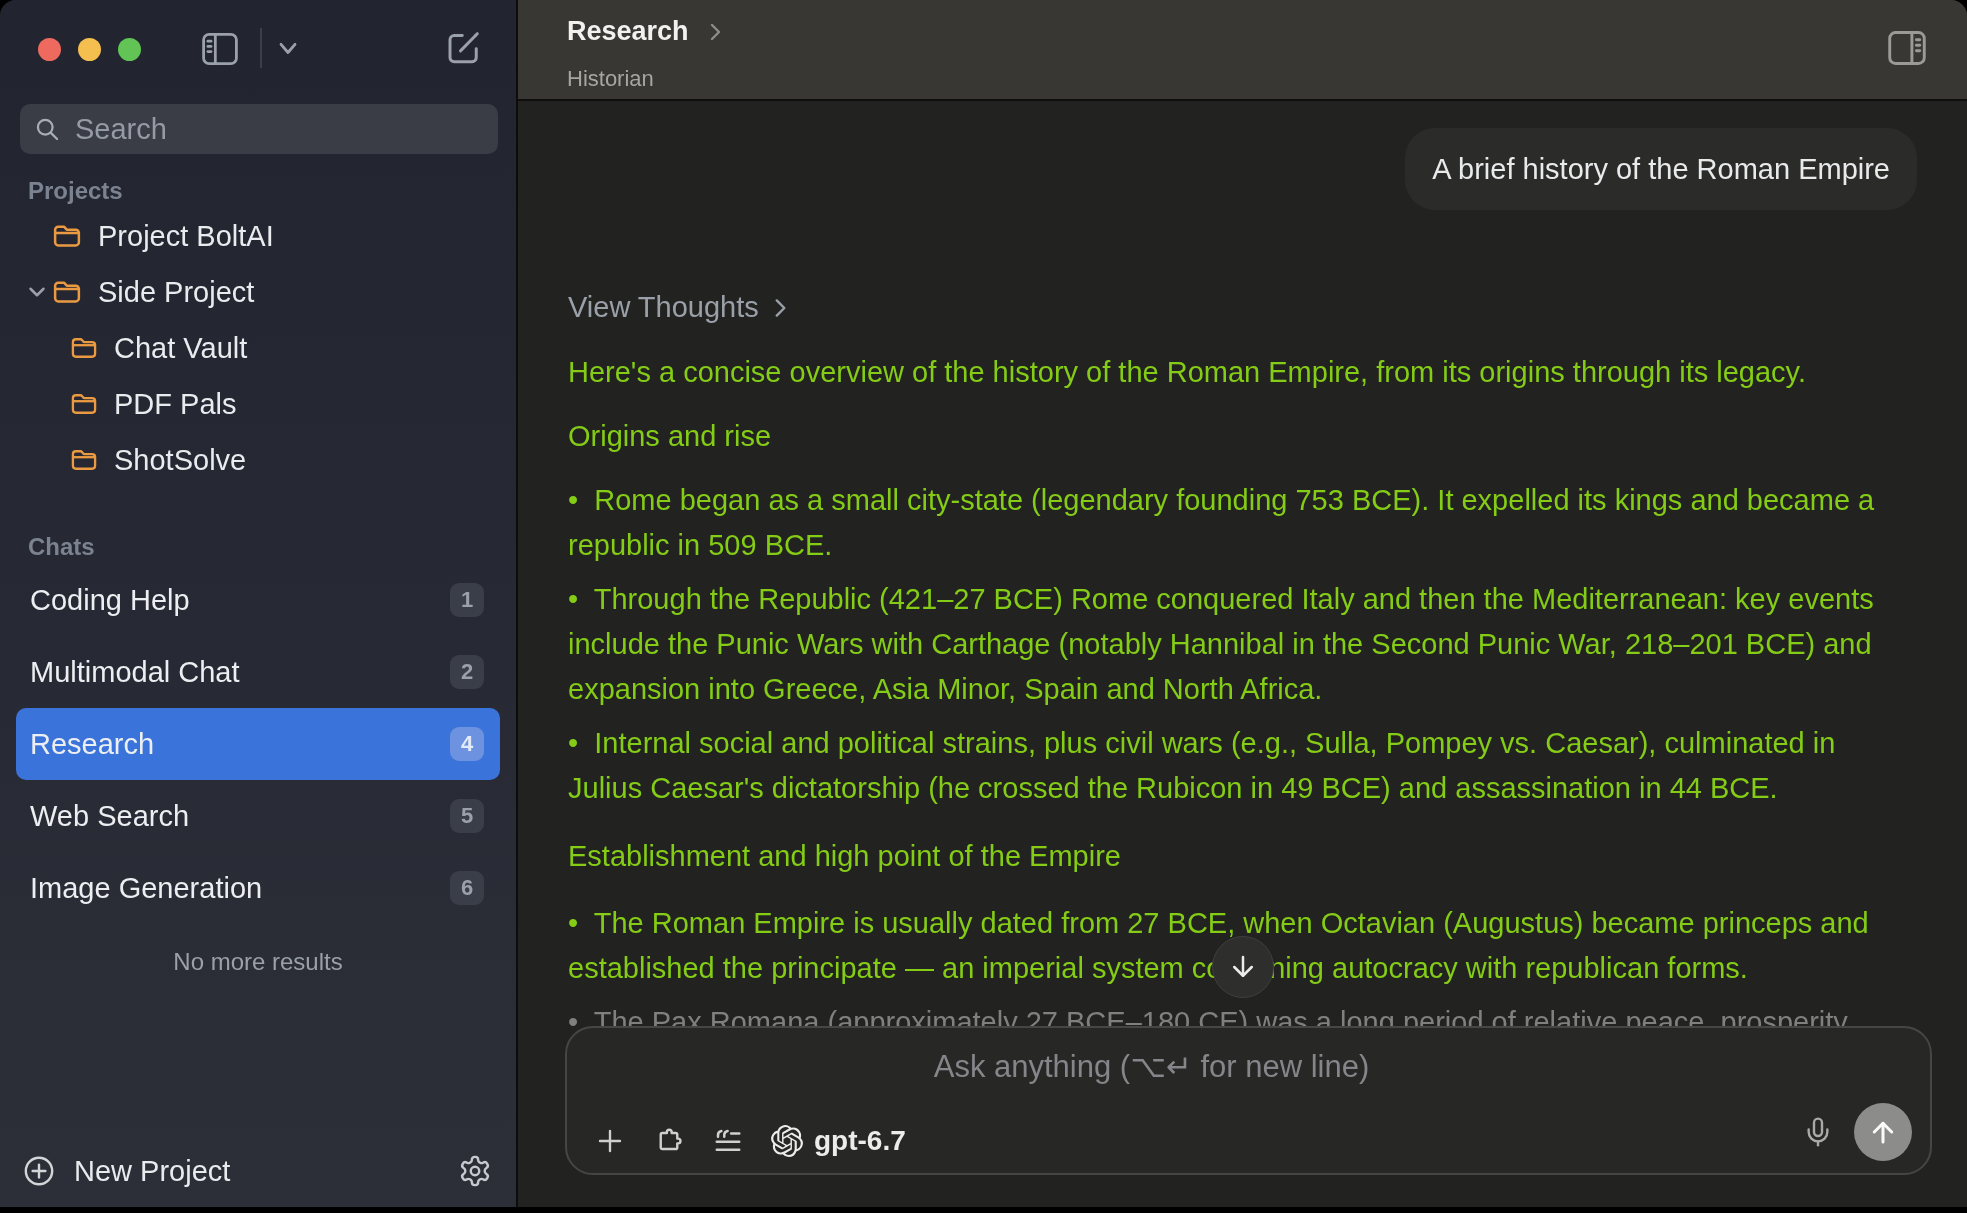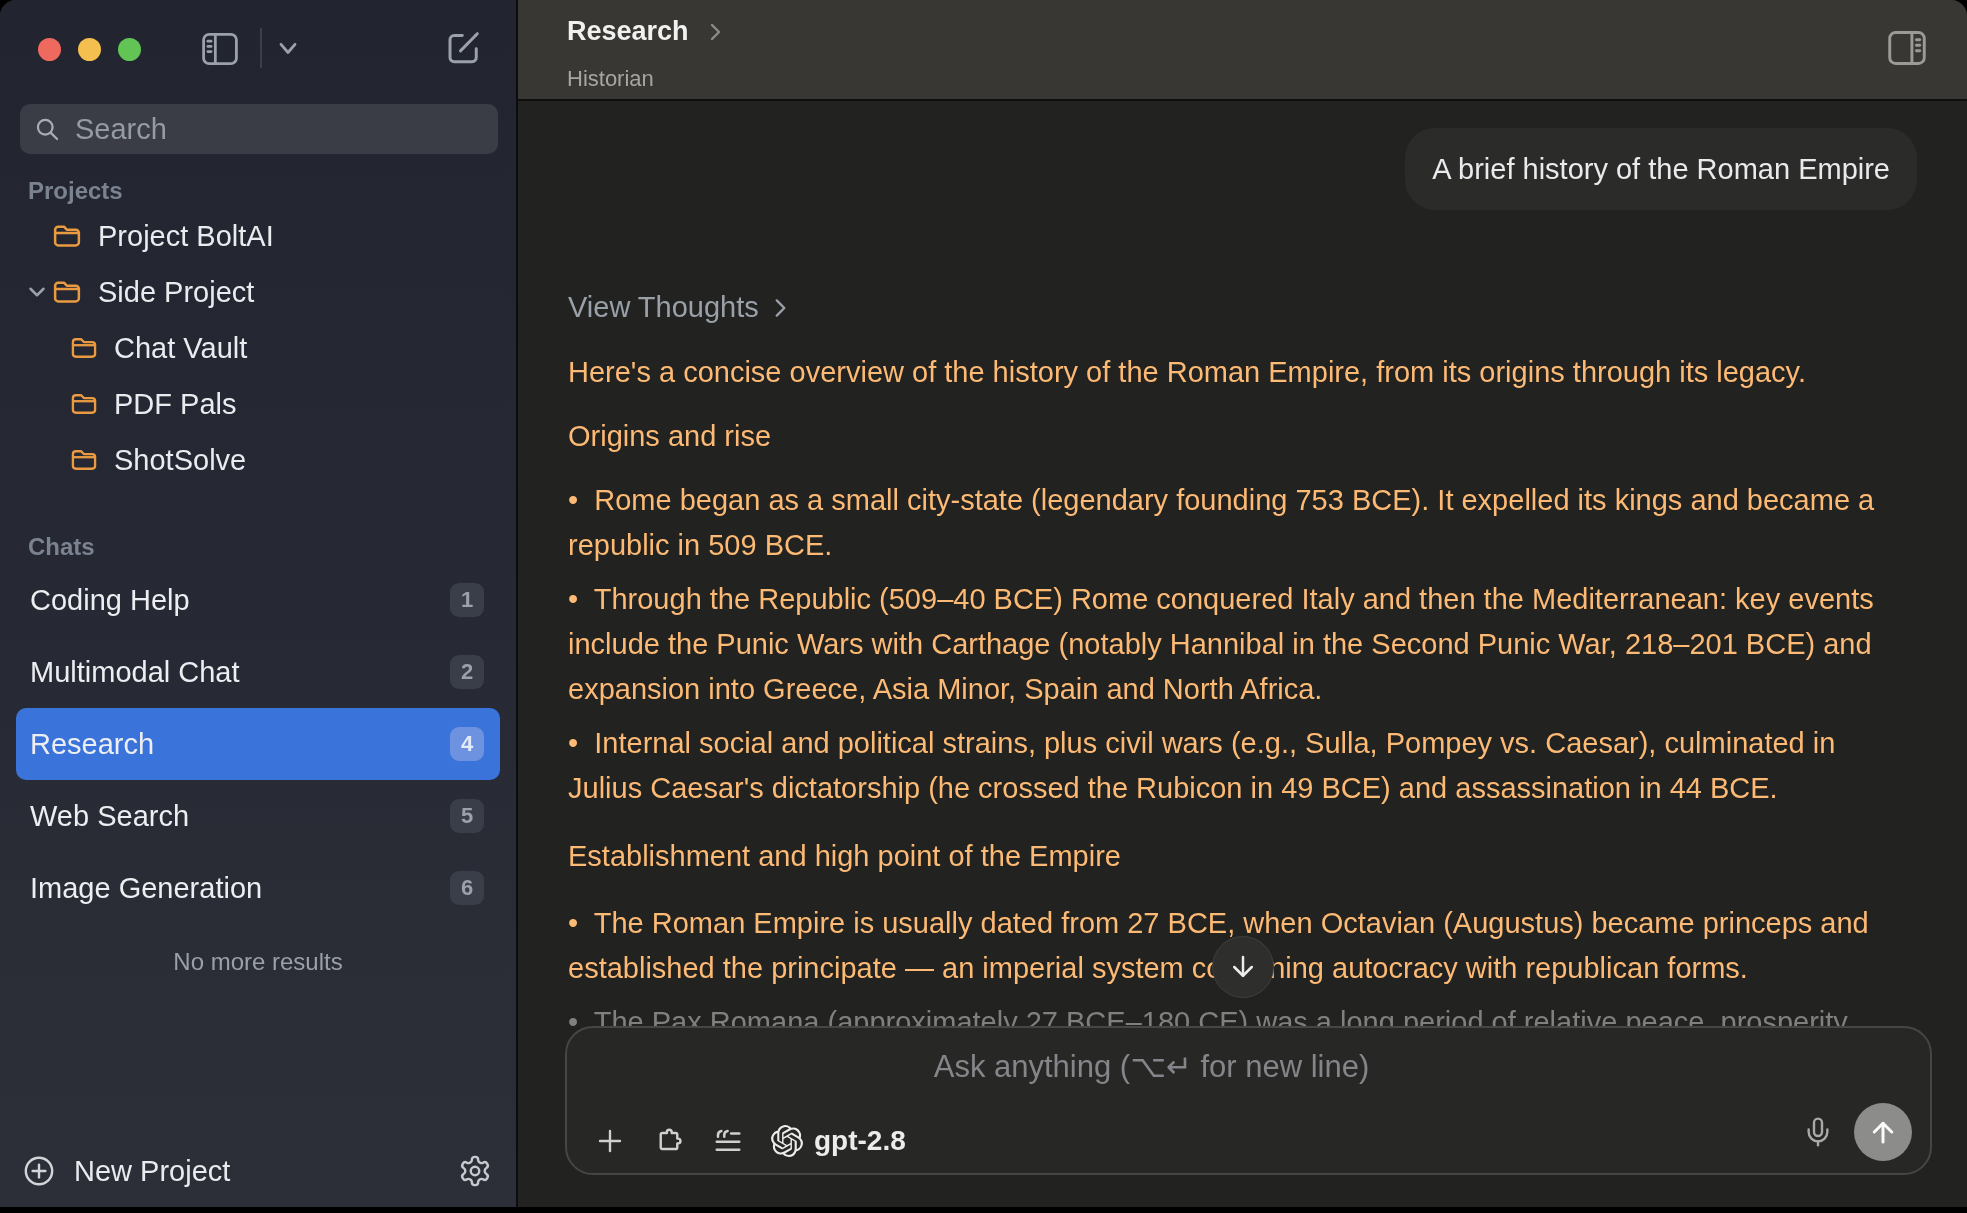--- a/index.html
+++ b/index.html
@@ -51,21 +51,21 @@
   .m-title{font-size:27px;font-weight:bold;color:#f1f1ef;}
   .m-title-row svg{color:#8d8d8b;}
   .m-subtitle{margin-top:19px;font-size:22px;color:#a5a5a2;}
   .panel-right-btn{position:absolute;right:37px;top:28px;color:#9a9a97;}
   .chat-content{position:absolute;left:0;right:0;top:103px;bottom:0;padding:0 50px;
     box-sizing:border-box;display:flex;flex-direction:column;overflow:hidden;}
   .bubble{align-self:flex-end;margin-top:25px;height:82px;line-height:82px;padding:0 27px;
     border-radius:30px;background:#2b2b2a;color:#e9eaec;font-size:29px;white-space:nowrap;}
   .thoughts{margin-top:75px;display:flex;align-items:center;gap:8px;color:#99a0a8;
     font-size:29px;line-height:45px;}
-  .para{margin:0;font-size:29px;line-height:45px;color:#fdba74;white-space:pre-wrap;}
+  .para{margin:0;font-size:29px;line-height:45px;color:#84cc16;white-space:pre-wrap;}
   .mt-p1{margin-top:20px;}.mt-h1{margin-top:19px;}.mt-b1{margin-top:19px;}
   .mt-b2{margin-top:9px;}.mt-b3{margin-top:9px;}.mt-h2{margin-top:23px;}.mt-b4{margin-top:22px;}
   .para.faded{margin-top:9px;color:#9b9b99;opacity:.78;}
   .scroll-down{position:absolute;left:694px;top:936px;width:60px;height:60px;border-radius:50%;
     background:#2e2e2d;border:1px solid #3f3f3e;color:#ecedeb;display:flex;align-items:center;
     justify-content:center;z-index:3;}
   .composer{position:absolute;left:47px;right:35px;top:1026px;height:149px;background:#272726;
     border:2px solid #464644;border-radius:28px;box-sizing:border-box;z-index:5;}
   .composer textarea{position:absolute;left:26px;top:18px;right:220px;height:56px;background:transparent;
     border:none;outline:none;resize:none;font-family:inherit;font-size:31px;color:#e8e8e6;text-align:center;}
@@ -254,21 +254,21 @@
       <div class="thoughts">
         <span>View Thoughts</span>
         <svg width="26" height="26" viewBox="0 0 24 24" fill="none" stroke="currentColor" stroke-width="2.2" stroke-linecap="round" stroke-linejoin="round">
           <polyline points="9,5 16,12 9,19"></polyline>
         </svg>
       </div>
 
       <p class="para mt-p1">Here's a concise overview of the history of the Roman Empire, from its origins through its legacy.</p>
       <p class="para mt-h1">Origins and rise</p>
       <p class="para mt-b1">•  Rome began as a small city-state (legendary founding 753 BCE). It expelled its kings and became a republic in 509 BCE.</p>
-      <p class="para mt-b2">•  Through the Republic (509–40 BCE) Rome conquered Italy and then the Mediterranean: key events include the Punic Wars with Carthage (notably Hannibal in the Second Punic War, 218–201 BCE) and expansion into Greece, Asia Minor, Spain and North Africa.</p>
+      <p class="para mt-b2">•  Through the Republic (421–27 BCE) Rome conquered Italy and then the Mediterranean: key events include the Punic Wars with Carthage (notably Hannibal in the Second Punic War, 218–201 BCE) and expansion into Greece, Asia Minor, Spain and North Africa.</p>
       <p class="para mt-b3">•  Internal social and political strains, plus civil wars (e.g., Sulla, Pompey vs. Caesar), culminated in Julius Caesar's dictatorship (he crossed the Rubicon in 49 BCE) and assassination in 44 BCE.</p>
       <p class="para mt-h2">Establishment and high point of the Empire</p>
       <p class="para mt-b4">•  The Roman Empire is usually dated from 27 BCE, when Octavian (Augustus) became princeps and established the principate — an imperial system combining autocracy with republican forms.</p>
       <p class="para faded">•  The Pax Romana (approximately 27 BCE–180 CE) was a long period of relative peace, prosperity</p>
     </div>
 
     <div class="scroll-down">
       <svg width="30" height="30" viewBox="0 0 24 24" fill="none" stroke="currentColor" stroke-width="2" stroke-linecap="round" stroke-linejoin="round">
         <line x1="12" y1="4" x2="12" y2="19"></line>
           <polyline points="5,12 12,19 19,12"></polyline>
@@ -295,21 +295,21 @@
             <path d="M9 8.5V7.2C9 5.4 10.2 4.3 11.7 4" fill="none"></path>
             <line x1="14.5" y1="6" x2="21" y2="6"></line>
             <line x1="3" y1="12.5" x2="21" y2="12.5"></line>
             <line x1="3" y1="19" x2="21" y2="19"></line>
           </svg>
         </span>
         <span class="model-chip">
           <svg width="32" height="32" viewBox="0 0 24 24" fill="currentColor">
             <path d="M22.2819 9.8211a5.9847 5.9847 0 0 0-.5157-4.9108 6.0462 6.0462 0 0 0-6.5098-2.9A6.0651 6.0651 0 0 0 4.9807 4.1818a5.9847 5.9847 0 0 0-3.9977 2.9 6.0462 6.0462 0 0 0 .7427 7.0966 5.98 5.98 0 0 0 .511 4.9107 6.051 6.051 0 0 0 6.5146 2.9001A5.9847 5.9847 0 0 0 13.2599 24a6.0557 6.0557 0 0 0 5.7718-4.2058 5.9894 5.9894 0 0 0 3.9977-2.9001 6.0557 6.0557 0 0 0-.7475-7.073zm-9.022 12.6081a4.4755 4.4755 0 0 1-2.8764-1.0408l.1419-.0804 4.7783-2.7582a.7948.7948 0 0 0 .3927-.6813v-6.7369l2.02 1.1686a.071.071 0 0 1 .038.0615v5.5826a4.504 4.504 0 0 1-4.4945 4.4849zm-9.6607-4.1254a4.4708 4.4708 0 0 1-.5346-3.0137l.142.0852 4.783 2.7582a.7712.7712 0 0 0 .7806 0l5.8428-3.3685v2.3324a.0804.0804 0 0 1-.0332.0615L9.74 19.9502a4.4992 4.4992 0 0 1-6.1408-1.6464zM2.3408 7.8956a4.485 4.485 0 0 1 2.3655-1.9728V11.6a.7664.7664 0 0 0 .3879.6765l5.8144 3.3543-2.0201 1.1685a.0757.0757 0 0 1-.071 0l-4.8303-2.7865A4.504 4.504 0 0 1 2.3408 7.8956zm16.5963 3.8558L13.1038 8.364 15.1192 7.2a.0757.0757 0 0 1 .071 0l4.8303 2.7913a4.4944 4.4944 0 0 1-.6765 8.1042v-5.6772a.79.79 0 0 0-.407-.667zm2.0107-3.0231l-.142-.0852-4.7735-2.7818a.7759.7759 0 0 0-.7854 0L9.409 9.2297V6.8974a.0662.0662 0 0 1 .0284-.0615l4.8303-2.7866a4.4992 4.4992 0 0 1 6.6802 4.66zM8.3065 12.863l-2.02-1.1638a.0804.0804 0 0 1-.038-.0567V6.0742a4.4992 4.4992 0 0 1 7.3757-3.4537l-.142.0805L8.704 5.459a.7948.7948 0 0 0-.3927.6813zm1.0976-2.3654l2.602-1.4998 2.6069 1.4998v2.9994l-2.5974 1.4997-2.6067-1.4997z"></path>
           </svg>
-          <span class="label">gpt-2.8</span>
+          <span class="label">gpt-6.7</span>
         </span>
       </div>
       <div class="comp-right">
         <span class="mic">
           <svg width="32" height="32" viewBox="0 0 24 24" fill="none" stroke="currentColor" stroke-width="1.8" stroke-linecap="round" stroke-linejoin="round">
             <path d="M12 2a3 3 0 0 0-3 3v7a3 3 0 0 0 6 0V5a3 3 0 0 0-3-3z"></path>
             <path d="M19 10v2a7 7 0 0 1-14 0v-2"></path>
             <line x1="12" y1="19" x2="12" y2="22"></line>
           </svg>
         </span>

